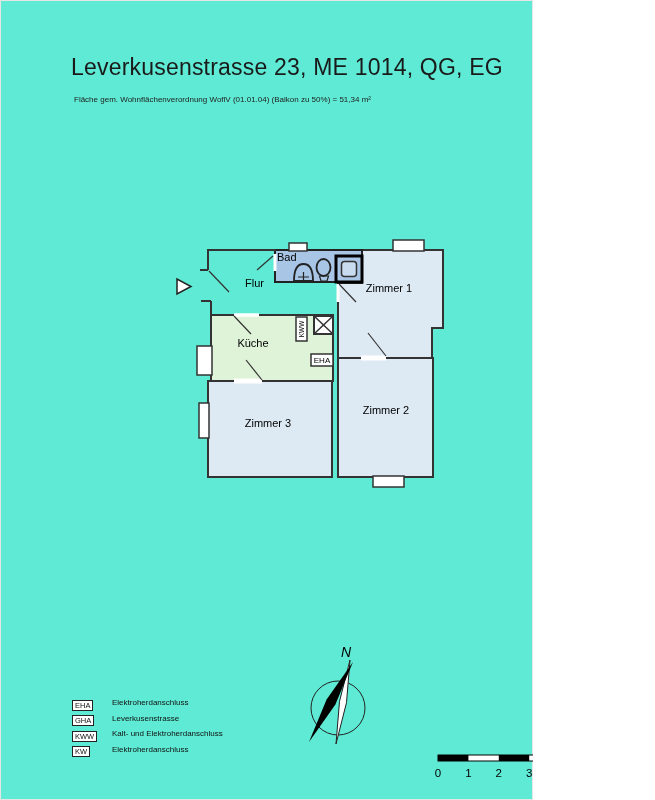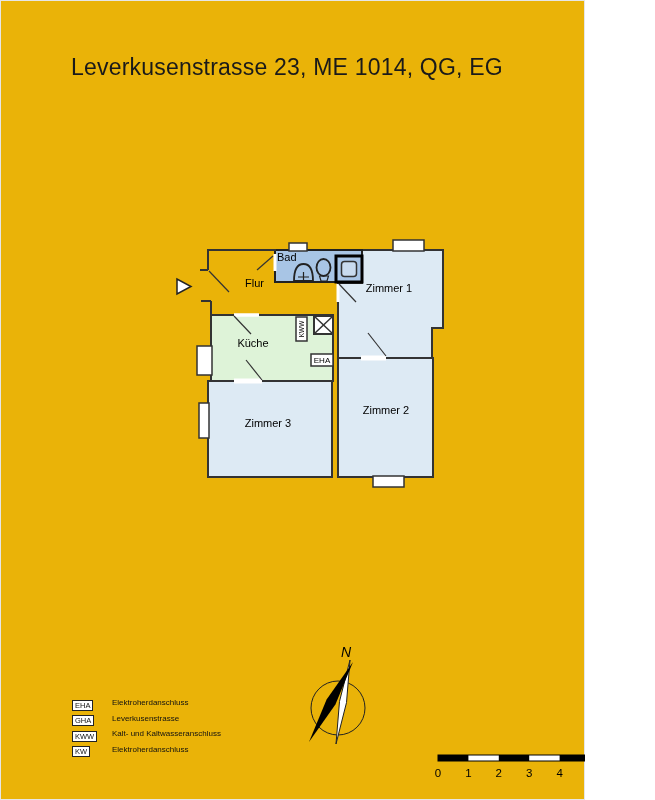--- a/index.html
+++ b/index.html
@@ -1,17 +1,17 @@
 <!DOCTYPE html>
 <html><head>
 <meta charset="utf-8">
 <style>
   html,body { margin:0; padding:0; background:#fff; }
   .page {
-    position:relative; width:585px; height:800px; background:#eab308;
+    position:relative; width:533px; height:800px; background:#5eead4;
     font-family:"Liberation Sans", sans-serif; overflow:hidden;
     box-shadow: inset 0 0 0 1px #e6e6e6;
   }
   .title {
     position:absolute; left:71px; top:54px;
     font-size:23px; color:#1a1a1a; letter-spacing:0.2px; white-space:nowrap;
   }
   .subtitle {
     position:absolute; left:74px; top:95px;
     font-size:8px; color:#222; white-space:nowrap;
@@ -28,20 +28,21 @@
   }
   .legend-label { font-size:8px; color:#111; white-space:nowrap; }
   svg text { font-family:"Liberation Sans", sans-serif; fill:#000; }
 </style>
 </head>
 <body>
 
 <div class="page">
 
   <div class="title">Leverkusenstrasse 23, ME 1014, QG, EG</div>
+  <div class="subtitle">Fläche gem. Wohnflächenverordnung WoflV (01.01.04) (Balkon zu 50%) = 51,34 m²</div>
 
   <svg class="plan-svg" width="295" height="270" viewBox="170 225 295 270">
 
     <rect x="211" y="315" width="122" height="66" stroke="#333" stroke-width="2" fill="#def3d8"></rect>
     <rect x="208" y="381" width="124" height="96" stroke="#333" stroke-width="2" fill="#ddeaf4"></rect>
     <rect x="338" y="358" width="95" height="119" stroke="#333" stroke-width="2" fill="#ddeaf4"></rect>
     <polygon points="362,250 443,250 443,328 432,328 432,358 338,358 338,283 362,283" stroke="#333" stroke-width="2" fill="#ddeaf4"></polygon>
     <rect x="275" y="250" width="87" height="32" stroke="#222" stroke-width="2" fill="#a8c5e5"></rect>
 
     <g stroke="#ffffff">
@@ -119,21 +120,21 @@
     <div class="legend-row">
       <span class="legend-cell"><span class="legend-box">EHA</span></span>
       <span class="legend-label">Elektroherdanschluss</span>
     </div>
     <div class="legend-row">
       <span class="legend-cell"><span class="legend-box">GHA</span></span>
       <span class="legend-label">Leverkusenstrasse</span>
     </div>
     <div class="legend-row">
       <span class="legend-cell"><span class="legend-box">KWW</span></span>
-      <span class="legend-label">Kalt- und Kaltwasseranschluss</span>
+      <span class="legend-label">Kalt- und Elektroherdanschluss</span>
     </div>
     <div class="legend-row">
       <span class="legend-cell"><span class="legend-box">KW</span></span>
       <span class="legend-label">Elektroherdanschluss</span>
     </div>
   </div>
 
   <svg class="scale-svg" width="185" height="42" viewBox="425 744 185 42">
     <rect x="438" y="755" width="152" height="6" fill="#ffffff" stroke="#000" stroke-width="1"></rect>
     <rect x="438" y="755" width="30.4" height="6" fill="#000"></rect>

